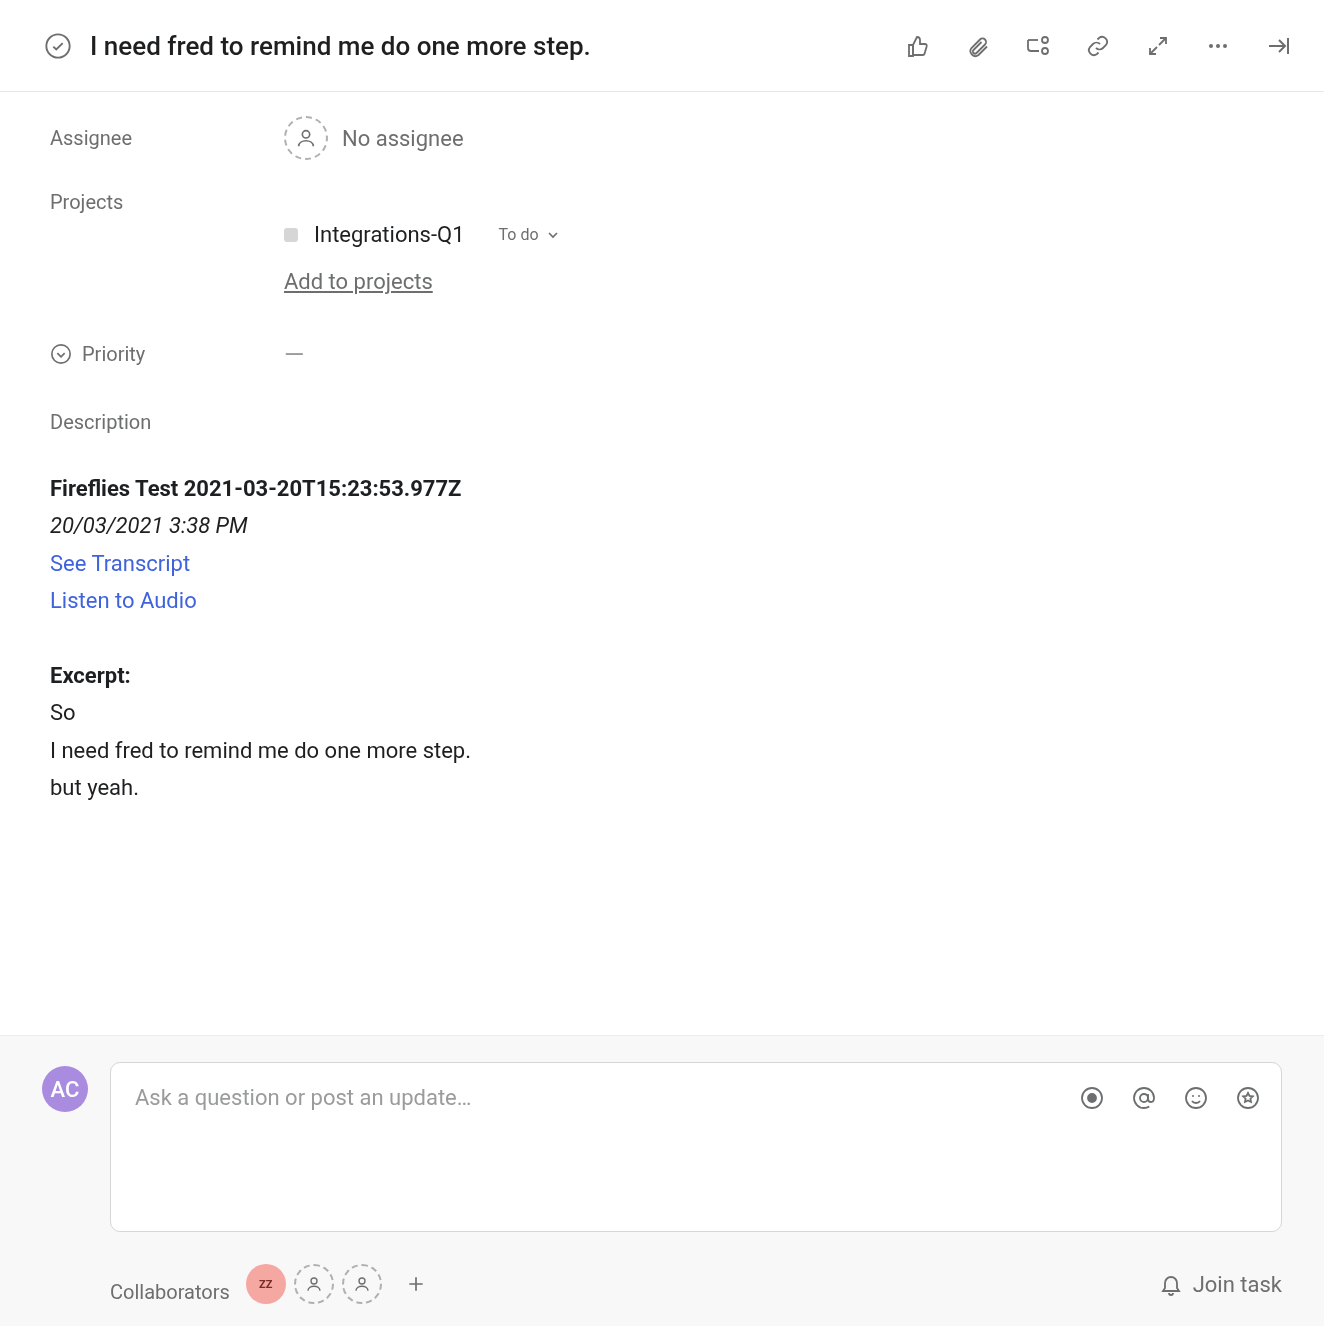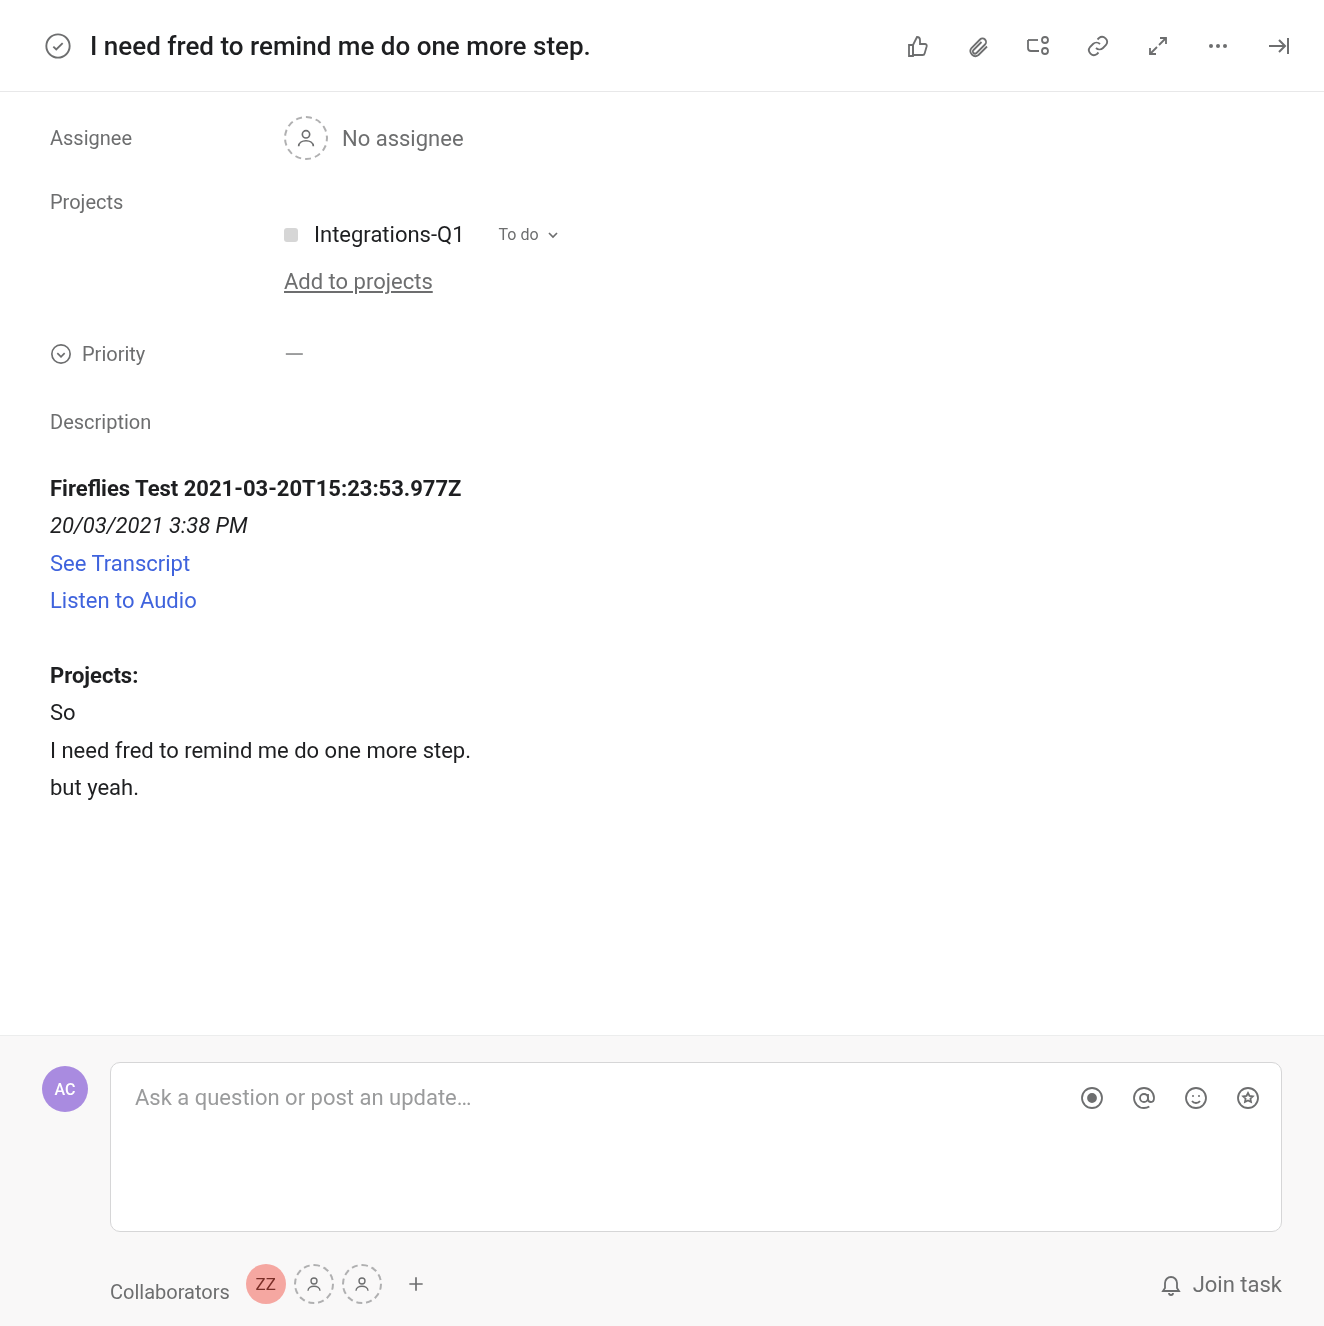--- a/index.html
+++ b/index.html
@@ -165,21 +165,21 @@
     align-items: flex-start;
     gap: 22px;
   }
   .avatar {
     width: 46px; height: 46px; border-radius: 50%;
     background: #a98be0;
     color: #fff;
     display: inline-flex;
     align-items: center;
     justify-content: center;
-    font-size: 16px;
+    font-size: 22px;
     font-weight: 500;
     flex-shrink: 0;
     margin-top: 4px;
     text-align: center;
   }
   .comment-box {
     flex: 1;
     border: 1px solid #d6d6d7;
     border-radius: 10px;
     background: #fff;
@@ -232,21 +232,21 @@
     color: #6d6e6f;
   }
   .collab-avatars {
     display: flex;
     align-items: center;
     gap: 8px;
   }
   .mini-avatar {
     width: 40px; height: 40px; border-radius: 50%;
     display: inline-flex; align-items: center; justify-content: center;
-    font-size: 17px; font-weight: 400;
+    font-size: 11px; font-weight: 700;
   }
   .mini-avatar.solid { background: #f5a7a1; color: #7a2e27; }
   .mini-avatar.dashed {
     border: 2px dashed #b0b0b1;
     color: #6d6e6f;
     background: transparent;
   }
   .add-collab {
     width: 32px; height: 32px;
     display: inline-flex; align-items: center; justify-content: center;
@@ -376,21 +376,21 @@
     </div>
   </div>
 
   <div class="desc-label">Description</div>
   <div class="desc-body">
     <p class="bold">Fireflies Test 2021-03-20T15:23:53.977Z</p>
     <p class="italic">20/03/2021 3:38 PM</p>
     <p><span class="link">See Transcript</span></p>
     <p><span class="link">Listen to Audio</span></p>
     <p>&nbsp;</p>
-    <p class="bold">Projects:</p>
+    <p class="bold">Excerpt:</p>
     <p>So</p>
     <p>I need fred to remind me do one more step.</p>
     <p>but yeah.</p>
   </div>
 </div>
 
 <div class="footer-region">
   <div class="comment-row">
     <span class="avatar">AC</span>
     <div class="comment-box">

